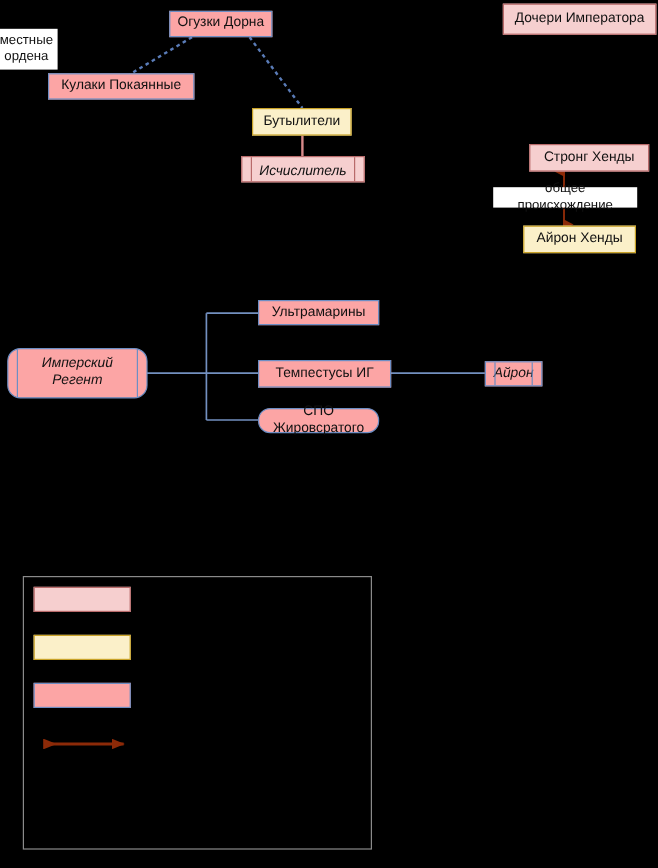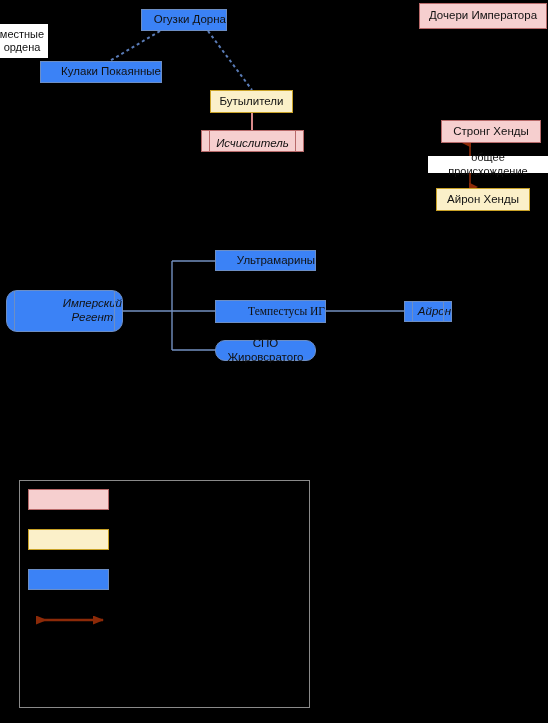--- a/index.html
+++ b/index.html
@@ -32,23 +32,22 @@
     font-size: 11.5px;
     line-height: 1.18;
     color: #111111;
     border-width: 1px;
     border-style: solid;
     z-index: 5;
     white-space: pre-line;
   }
 
   .blue-node {
-    background: #3b82f6;
+    background: #fca5a5;
     border-color: #6d8ec4;
-    justify-content: flex-end;
   }
   .pink-node {
     background: #f6cfcf;
     border-color: #b86a6a;
   }
   .yellow-node {
     background: #fbf0c9;
     border-color: #c9a227;
   }
   .italic-node {
@@ -175,38 +174,38 @@
 
 <div class="node blue-node proc italic-node" style="left:6px; top:290px; width:117px; height:42px;border-radius:11px;">
   <span>Имперский
 Регент</span>
 </div>
 
 <div class="node blue-node" style="left:215px; top:250px; width:101px; height:21px;">
   <span>Ультрамарины</span>
 </div>
 
-<div class="node blue-node" style="left:215px; top:300px; width:111px; height:23px;font-family:Liberation Serif, serif;">
+<div class="node blue-node" style="left:215px; top:300px; width:111px; height:23px;">
   <span>Темпестусы ИГ</span>
 </div>
 
 <div class="node blue-node" style="left:215px; top:340px; width:101px; height:21px;border-radius:10px;">
   <span>СПО Жировсратого</span>
 </div>
 
 <div class="node blue-node proc italic-node" style="left:404px; top:301px; width:48px; height:21px;">
   <span>Айрон</span>
 </div>
 
 <div class="edge-label" style="left:-4px; top:24px; width:52px; height:34px; display:flex; align-items:center; justify-content:center;">
   <span style="white-space:pre-line;">местные
 ордена</span>
 </div>
 
-<div class="edge-label" style="left:411px; top:156px; width:120px; height:17px; display:flex; align-items:center; justify-content:center;margin-left:17px;">
+<div class="edge-label" style="left:411px; top:156px; width:120px; height:17px; display:flex; align-items:center; justify-content:center;">
   <span>общее происхождение</span>
 </div>
 
 <div class="legend-box" style="left:19px; top:480px; width:291px; height:228px;"></div>
 
 <div class="legend-swatch pink-node" style="left:28px; top:489px; width:81px; height:21px;"></div>
 <span class="legend-caption" style="left:120px; top:493px;"></span>
 
 <div class="legend-swatch yellow-node" style="left:28px; top:529px; width:81px; height:21px;"></div>
 <span class="legend-caption" style="left:120px; top:533px;"></span>

